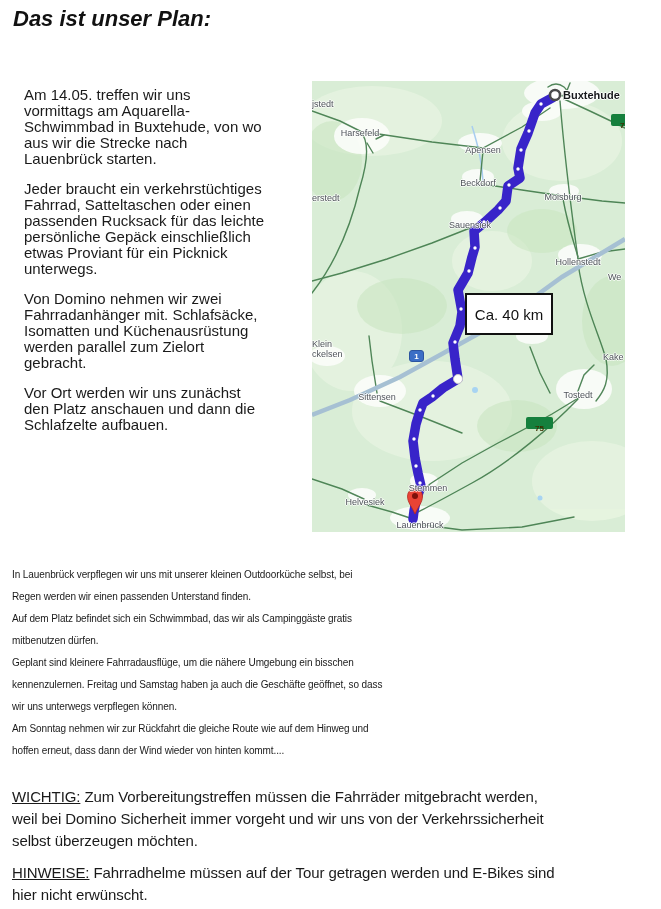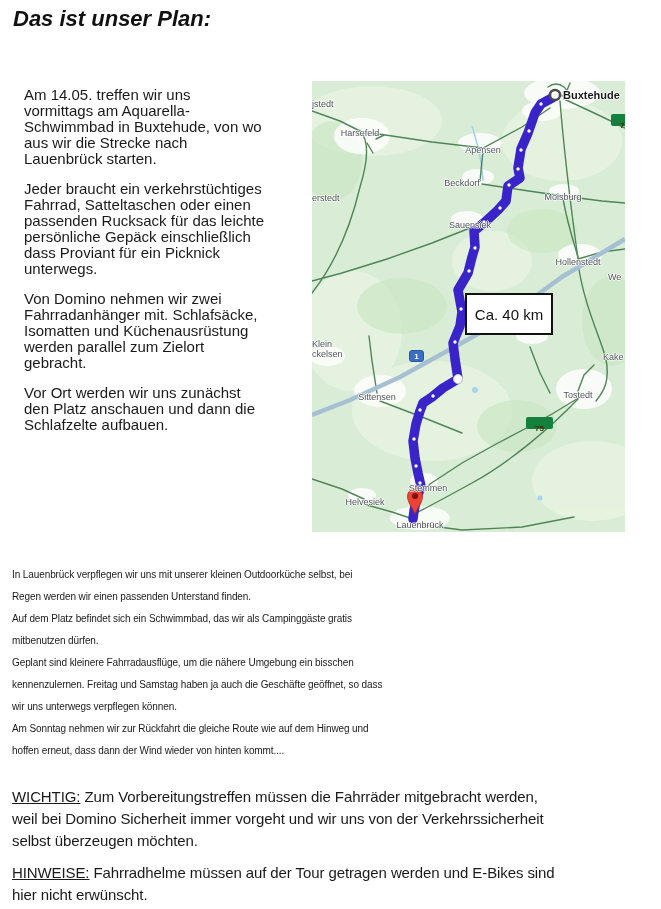--- a/index.html
+++ b/index.html
@@ -58,21 +58,21 @@
   <div class="left-col">
     <p>Am 14.05. treffen wir uns
 vormittags am Aquarella-
 Schwimmbad in Buxtehude, von wo
 aus wir die Strecke nach
 Lauenbrück starten.</p>
     <p>Jeder braucht ein verkehrstüchtiges
 Fahrrad, Satteltaschen oder einen
 passenden Rucksack für das leichte
 persönliche Gepäck einschließlich
-dass Proviant für ein Picknick
+etwas Proviant für ein Picknick
 unterwegs.</p>
     <p>Von Domino nehmen wir zwei
 Fahrradanhänger mit. Schlafsäcke,
 Isomatten und Küchenausrüstung
 werden parallel zum Zielort
 gebracht.</p>
     <p>Vor Ort werden wir uns zunächst
 den Platz anschauen und dann die
 Schlafzelte aufbauen.</p>
   </div>
@@ -177,21 +177,21 @@
 
       <g>
         <path d="M103,433 C99,424 95.5,421.5 95.5,415 a7.5,7.5 0 1 1 15,0 c0,6.5 -3.5,9 -7.5,18 z" fill="#e94335" stroke="#b3271e" stroke-width="0.75"></path>
         <circle cx="103" cy="415" r="3" fill="#7d100a"></circle>
       </g>
     </svg>
 
     <span class="mt" style="left:0;top:18px">jstedt</span>
     <span class="mt c" style="left:48px;top:52px">Harsefeld</span>
     <span class="mt c" style="left:171px;top:69px">Apensen</span>
-    <span class="mt c" style="left:150px;top:102px">Beckdorf</span>
+    <span class="mt c" style="left:166px;top:102px">Beckdorf</span>
     <span class="mt c" style="left:251px;top:116px">Moisburg</span>
     <span class="mt c" style="left:158px;top:144px">Sauensiek</span>
     <span class="mt c" style="left:266px;top:181px">Hollenstedt</span>
     <span class="mt" style="left:296px;top:191px">We</span>
     <span class="mt" style="left:0;top:112px">erstedt</span>
     <span class="mt c" style="left:218px;top:246px">Heidenau</span>
     <span class="mt" style="left:0;top:258px">Klein
 ckelsen</span>
     <span class="mt" style="left:291px;top:271px">Kake</span>
     <span class="mt c" style="left:65px;top:316px">Sittensen</span>

